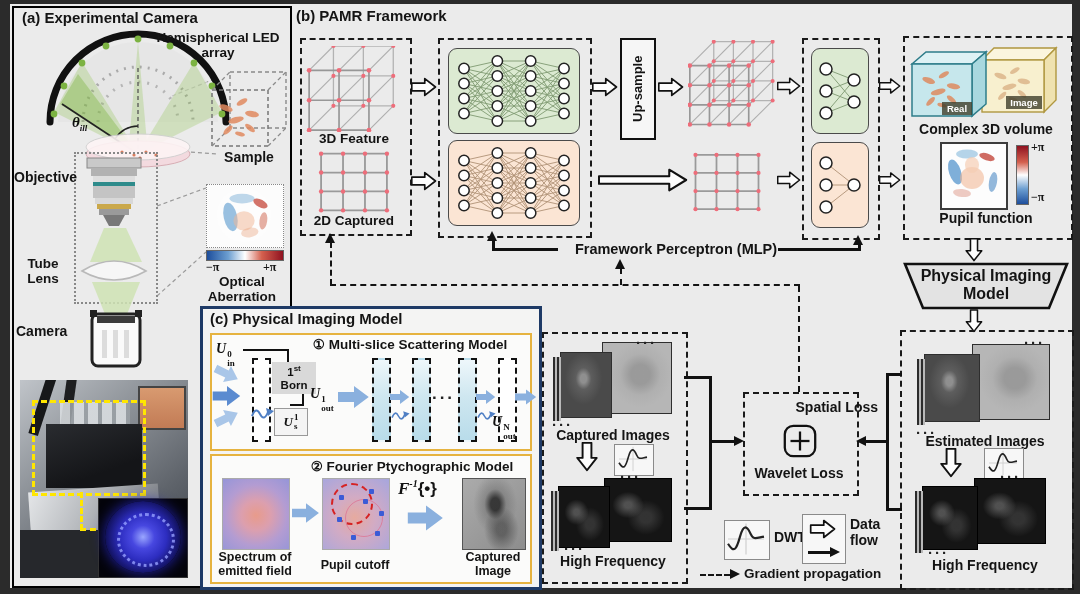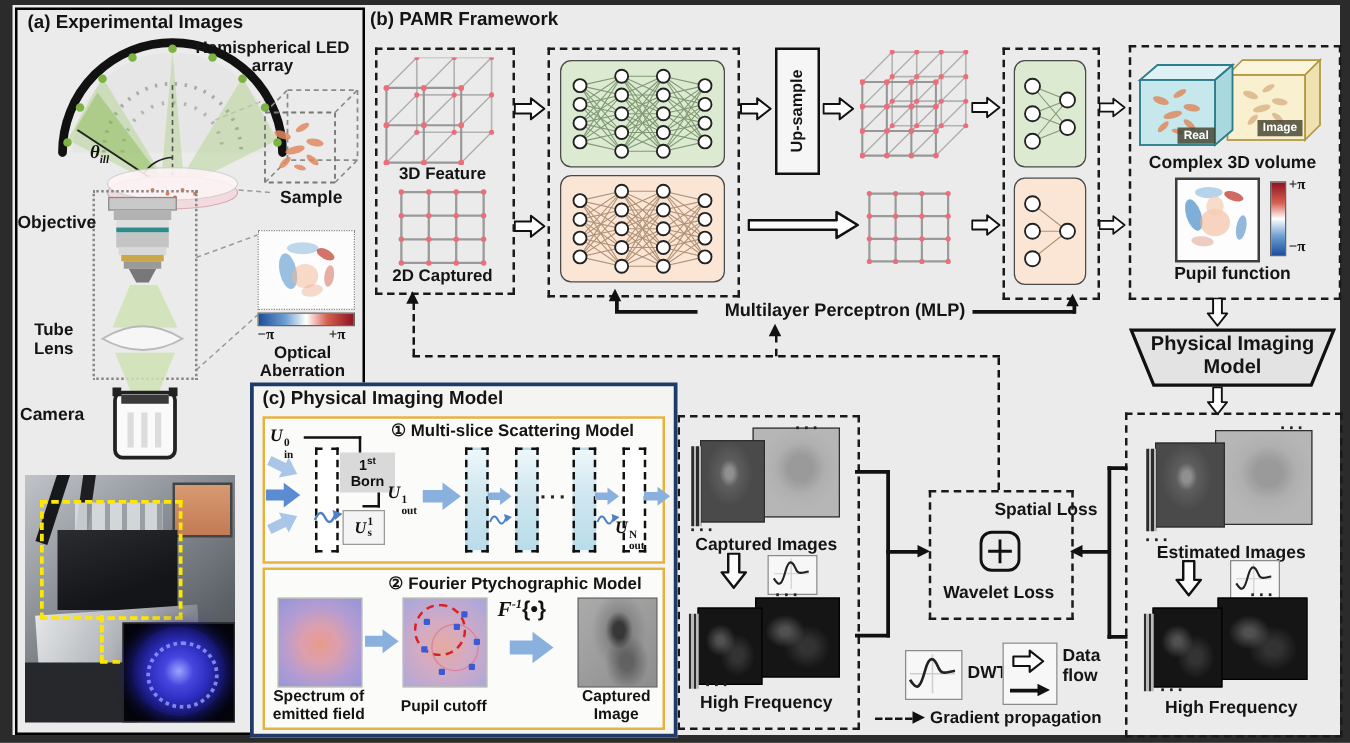--- a/index.html
+++ b/index.html
@@ -39,21 +39,21 @@
   .cbarH{position:absolute;background:linear-gradient(90deg,#1d4e9c 0%,#6d9fd1 28%,#ffffff 50%,#d4604e 72%,#8f1220 100%);border:1px solid #666;}
   .pi{font-size:12px;font-family:"Liberation Serif",serif;}
 </style>
 </head>
 <body>
 
 <div class="stage">
   <div class="figbg"></div>
 
   <div class="abs" style="left:12px;top:6px;width:276px;height:578px;border:2.5px solid #000;background:#ebebeb;"></div>
-  <div class="lbl" style="left:22px;top:10px;font-size:15px;">(a) Experimental Images</div>
+  <div class="lbl" style="left:22px;top:10px;font-size:15px;">(a) Experimental Camera</div>
 
   <svg class="abs" style="left:12px;top:6px;" width="276" height="578" viewBox="0 0 276 578">
     <line x1="160" y1="90" x2="205" y2="72" stroke="#9a9a9a" stroke-width="1.2" stroke-dasharray="4,3"></line>
     <line x1="165" y1="145" x2="205" y2="148" stroke="#9a9a9a" stroke-width="1.2" stroke-dasharray="4,3"></line>
     <line x1="145" y1="200" x2="194" y2="182" stroke="#9a9a9a" stroke-width="1.2" stroke-dasharray="4,3"></line>
     <line x1="145" y1="290" x2="194" y2="246" stroke="#9a9a9a" stroke-width="1.2" stroke-dasharray="4,3"></line>
   </svg>
 
   <svg class="abs" style="left:38px;top:26px;" width="200" height="152" viewBox="0 0 200 152">
     <path d="M20,96 A80,80 0 0 1 180,96 Z" fill="#e2e2e2" opacity="0.6"></path>
@@ -616,21 +616,21 @@
         <ellipse cx="30" cy="34" rx="12" ry="11" fill="#f0b28e" opacity="0.55" transform="rotate(0 30 34)"></ellipse>
         <ellipse cx="30" cy="21" rx="7" ry="8" fill="#f5cdb4" opacity="0.7" transform="rotate(0 30 21)"></ellipse>
         <ellipse cx="20" cy="49" rx="9" ry="4" fill="#d98c7a" opacity="0.45" transform="rotate(6 20 49)"></ellipse>
       </svg>
   </div>
   <div class="cbarV" style="left:1016px;top:145px;width:11px;height:58px;"></div>
   <div class="lbl pi" style="left:1031px;top:141px;">+π</div>
   <div class="lbl pi" style="left:1031px;top:191px;">−π</div>
   <div class="lbl c cap" style="left:903px;top:211px;width:166px;">Pupil function</div>
 
-  <div class="lbl c" style="left:558px;top:241px;width:236px;font-size:14.5px;">Multilayer Perceptron (MLP)</div>
+  <div class="lbl c" style="left:558px;top:241px;width:236px;font-size:14.5px;">Framework Perceptron (MLP)</div>
   <div class="sline" style="left:492px;top:248px;width:66px;height:2.6px;"></div>
   <div class="sline" style="left:492px;top:240px;width:2.6px;height:10px;"></div>
   <div class="tu" style="left:487px;top:231px;"></div>
   <div class="sline" style="left:778px;top:248px;width:82px;height:2.6px;"></div>
   <div class="sline" style="left:858px;top:244px;width:2.6px;height:7px;"></div>
   <div class="tu" style="left:853px;top:235px;"></div>
 
   <div class="dashH" style="left:330px;top:284px;width:470px;"></div>
   <div class="dashV" style="left:330px;top:242px;height:43px;"></div>
   <div class="tu" style="left:325px;top:233px;"></div>

